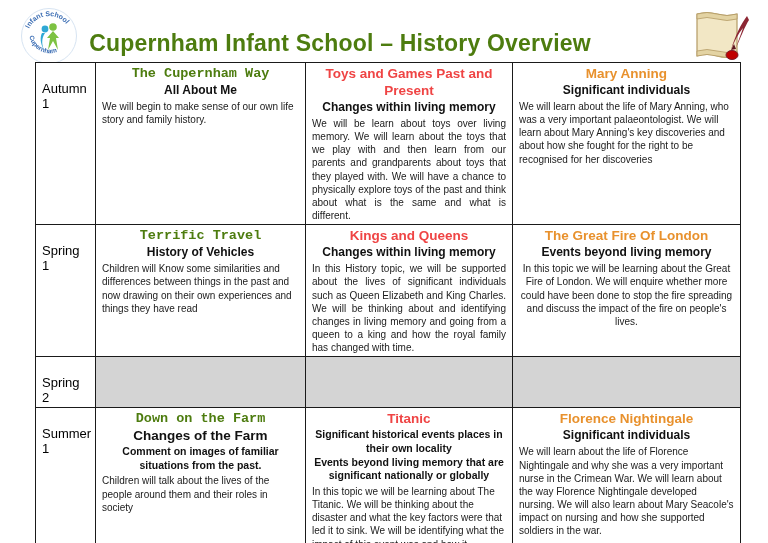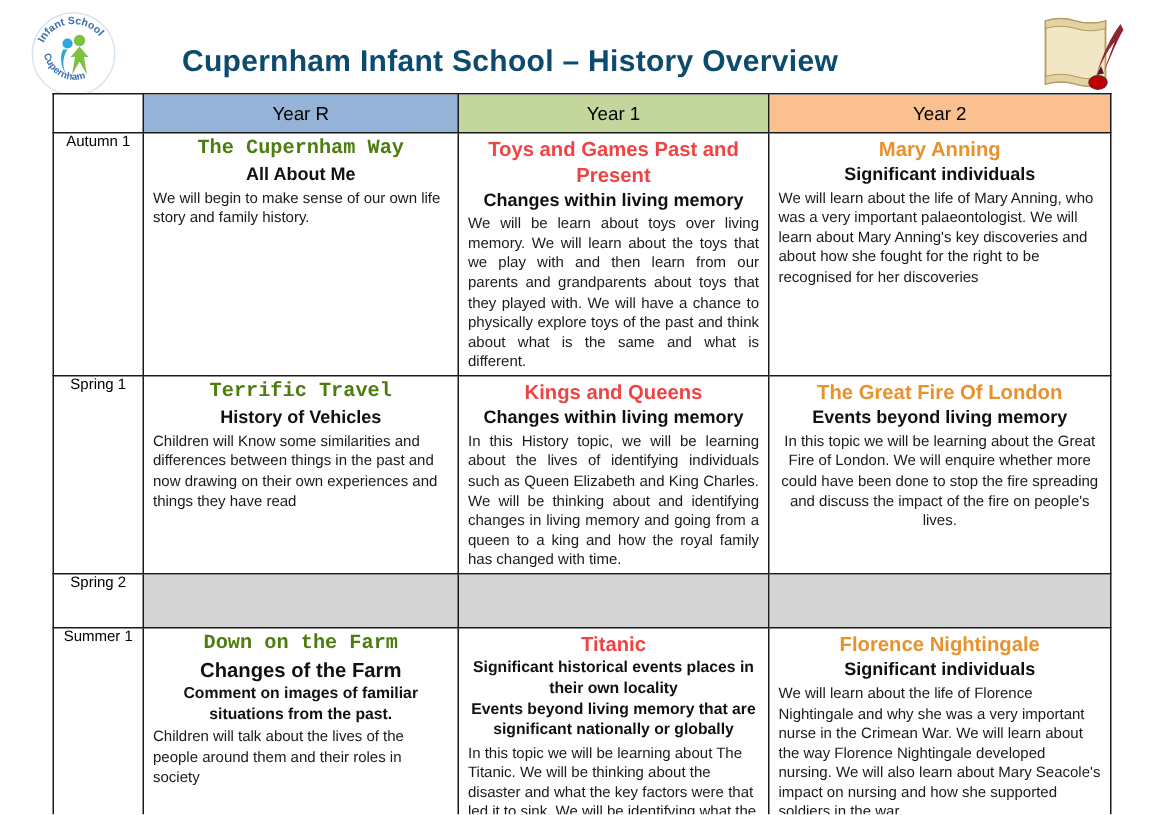--- a/index.html
+++ b/index.html
@@ -3,31 +3,31 @@
 <meta charset="utf-8">
 <style>
   html,body{margin:0;padding:0;background:#ffffff;}
   body{font-family:"Liberation Sans", sans-serif; color:#000;}
   .page{position:relative;width:768px;height:543px;background:#ffffff;overflow:hidden;}
 
   
   .logo{position:absolute;left:20px;top:7px;width:58px;height:58px;}
   .scroll{position:absolute;left:691px;top:8px;width:62px;height:60px;}
   .title{position:absolute;left:0;top:30px;width:680px;text-align:center;
-         font-size:20px;font-weight:bold;color:#0c4a6e;letter-spacing:.2px;}
+         font-size:23px;font-weight:bold;color:#4d7c0f;letter-spacing:.2px;}
 
   
   table.grid{position:absolute;left:35px;top:62px;border-collapse:collapse;table-layout:fixed;
              width:705px;}
   .grid td,.grid th{border:1px solid #1a1a1a;vertical-align:top;padding:2px 6px;overflow:hidden;}
   .grid th{font-weight:normal;font-size:12.5px;text-align:center;vertical-align:middle;padding:2px;}
   th.hR{background:#95B3D7;} th.h1{background:#C3D69B;} th.h2{background:#FAC08F;}
   th.hBlank{background:#ffffff;}
 
-  td.term{font-size:10px;text-align:center;padding-top:0;background:#fff;}
+  td.term{font-size:13px;text-align:left;padding-top:18px;background:#fff;}
 
   .ct{font-size:13.5px;font-weight:bold;text-align:center;line-height:1.25;margin-top:1px;}
   .colR .ct{color:#4d7c0f;font-family:Liberation Mono, monospace;} .col1 .ct{color:#ef4444;} .col2 .ct{color:#E8912D;}
   .cs1{font-size:12px;font-weight:bold;text-align:center;line-height:1.25;color:#111;}
   .bigsub .cs1{font-size:13.5px;}
   .cs2{font-size:10.5px;font-weight:bold;text-align:center;line-height:1.3;color:#111;}
   .cb{font-size:10px;line-height:1.32;color:#1a1a1a;text-align:left;margin-top:2px;}
   .center-body .cb{text-align:center;}
   .justify-body .cb{text-align:justify;}
   .ct:empty,.cs1:empty,.cs2:empty,.cb:empty{display:none;}
@@ -73,26 +73,20 @@
 
   <table class="grid">
     <colgroup>
         <col style="width:60px">
         <col style="width:210px">
         <col style="width:207px">
         <col style="width:228px">
       </colgroup>
 
     <tbody>
-        <tr style="height:26px">
-      <th class="hBlank"></th>
-      <th class="hR">Year R</th>
-      <th class="h1">Year 1</th>
-      <th class="h2">Year 2</th>
-    </tr>
 
     <tr style="height:74px">
       <td class="term">Autumn 1</td>
       <td class="colR">
         <div class="ct">The Cupernham Way</div>
         <div class="cs1">All About Me</div>
         <div class="cb">We will begin to make sense of our own life story and family history.</div>
       </td>
       <td class="col1 justify-body">
         <div class="ct">Toys and Games Past and Present</div>
@@ -110,21 +104,21 @@
     <tr style="height:88px">
       <td class="term">Spring 1</td>
       <td class="colR">
         <div class="ct">Terrific Travel</div>
         <div class="cs1">History of Vehicles</div>
         <div class="cb">Children will Know some similarities and differences between things in the past and now drawing on their own experiences and things they have read</div>
       </td>
       <td class="col1 justify-body">
         <div class="ct">Kings and Queens</div>
         <div class="cs1">Changes within living memory</div>
-        <div class="cb">In this History topic, we will be learning about the lives of identifying individuals such as Queen Elizabeth and King Charles. We will be thinking about and identifying changes in living memory and going from a queen to a king and how the royal family has changed with time.</div>
+        <div class="cb">In this History topic, we will be supported about the lives of significant individuals such as Queen Elizabeth and King Charles. We will be thinking about and identifying changes in living memory and going from a queen to a king and how the royal family has changed with time.</div>
       </td>
       <td class="col2 center-body">
         <div class="ct">The Great Fire Of London</div>
         <div class="cs1">Events beyond living memory</div>
         <div class="cb">In this topic we will be learning about the Great Fire of London. We will enquire whether more could have been done to stop the fire spreading and discuss the impact of the fire on people's lives.</div>
       </td>
     </tr>
 
     <tr style="height:36px">
       <td class="term">Spring 2</td>

